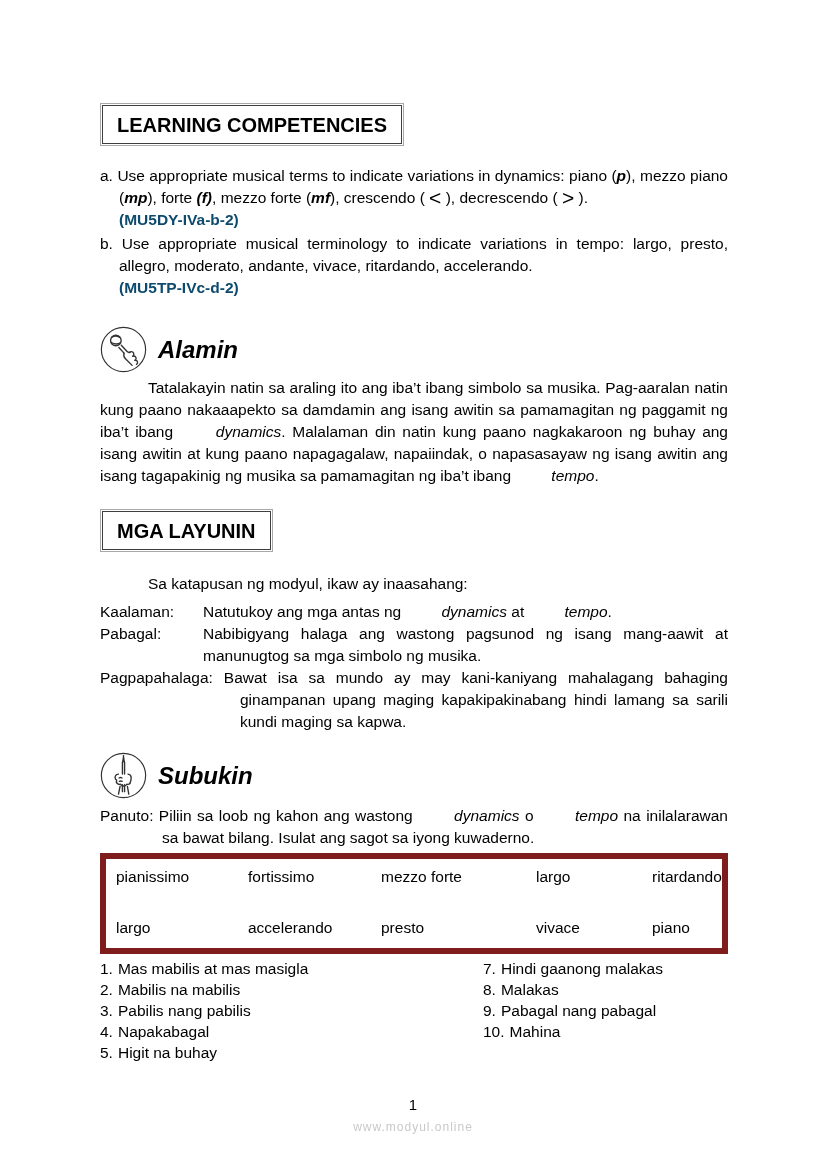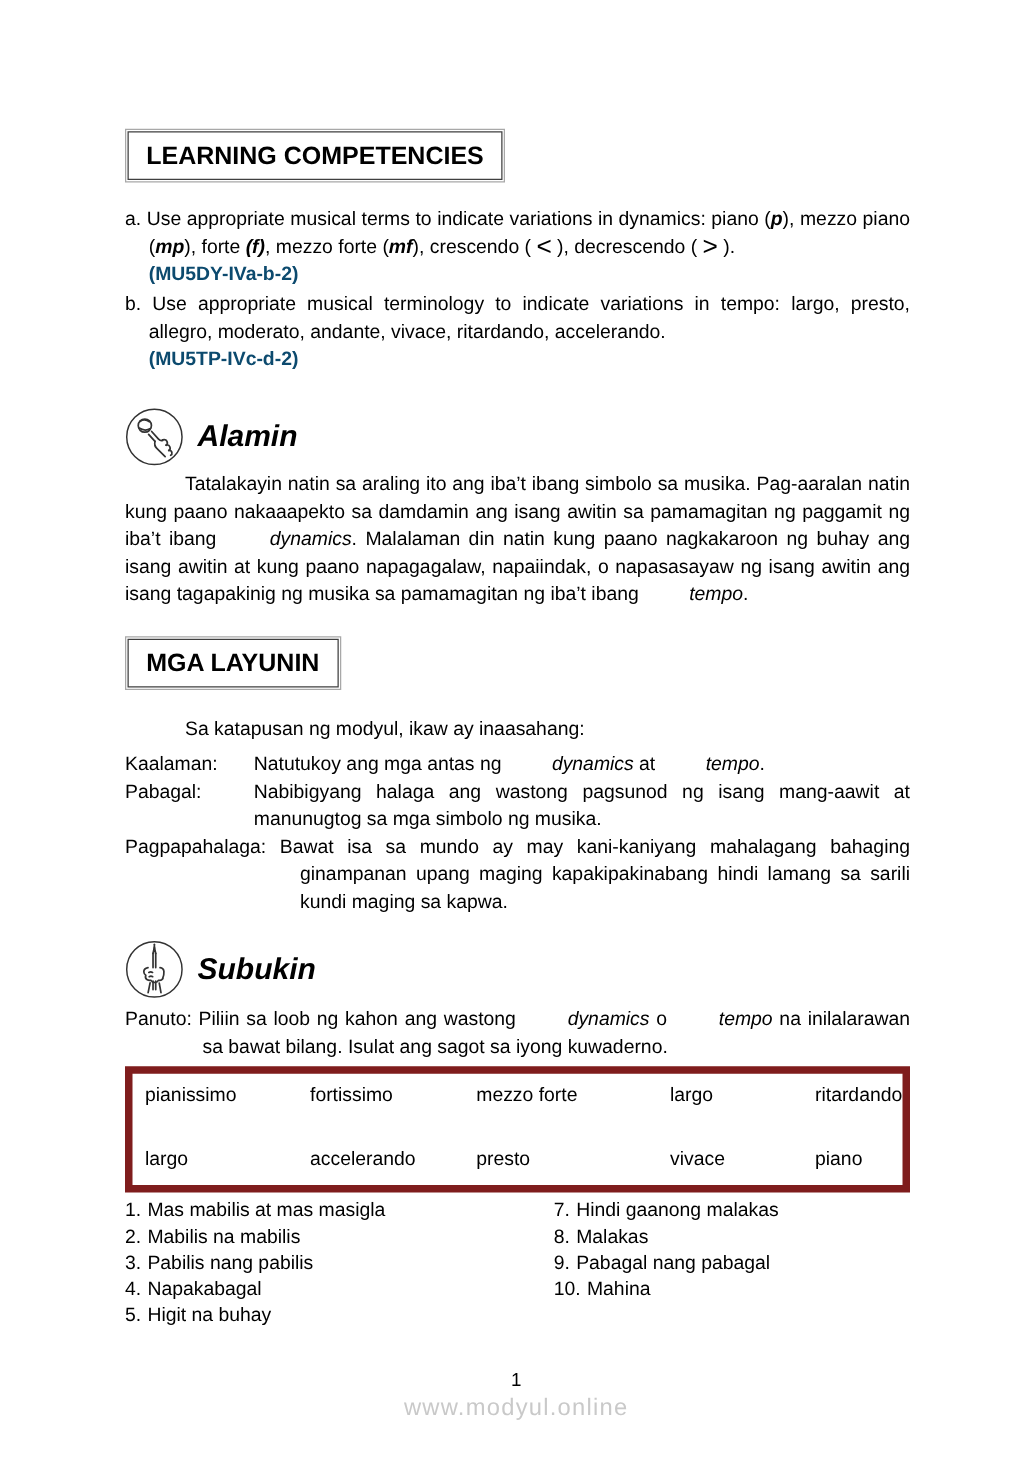--- a/index.html
+++ b/index.html
@@ -48,28 +48,28 @@
     margin-top:4px;
     border:6px solid #7f1d1d;
     box-sizing:border-box;
     padding:7px 6px 9px 10px;
     display:grid;
     grid-template-columns:103px 104px 126px 87px auto;
     gap:29px;
   }
   .wordbox span{white-space:nowrap;}
   
-  .quiz{display:flex;margin-top:4px;line-height:21px;}
+  .quiz{display:flex;margin-top:4px;line-height:21px;gap:40px;}
   .quiz-col-left{width:343px;flex:none;}
   .quiz-col-right{flex:1;}
   .qitem{margin:0;}
   .qnum{margin-right:5px;}
   
   .pagenum{position:absolute;top:1094px;left:0;width:826px;text-align:center;font-size:15px;}
-  .watermark{position:absolute;top:1116px;left:0;width:826px;text-align:center;font-size:19px;color:#c9c9c9;letter-spacing:1px;}
+  .watermark{position:absolute;top:1116px;left:0;width:826px;text-align:center;font-size:12px;color:#c9c9c9;letter-spacing:1px;}
 </style>
 </head>
 <body>
 
 <div class="page">
 
   
   <div class="titlebox-outer">
     <div class="titlebox">LEARNING COMPETENCIES</div>
   </div>

